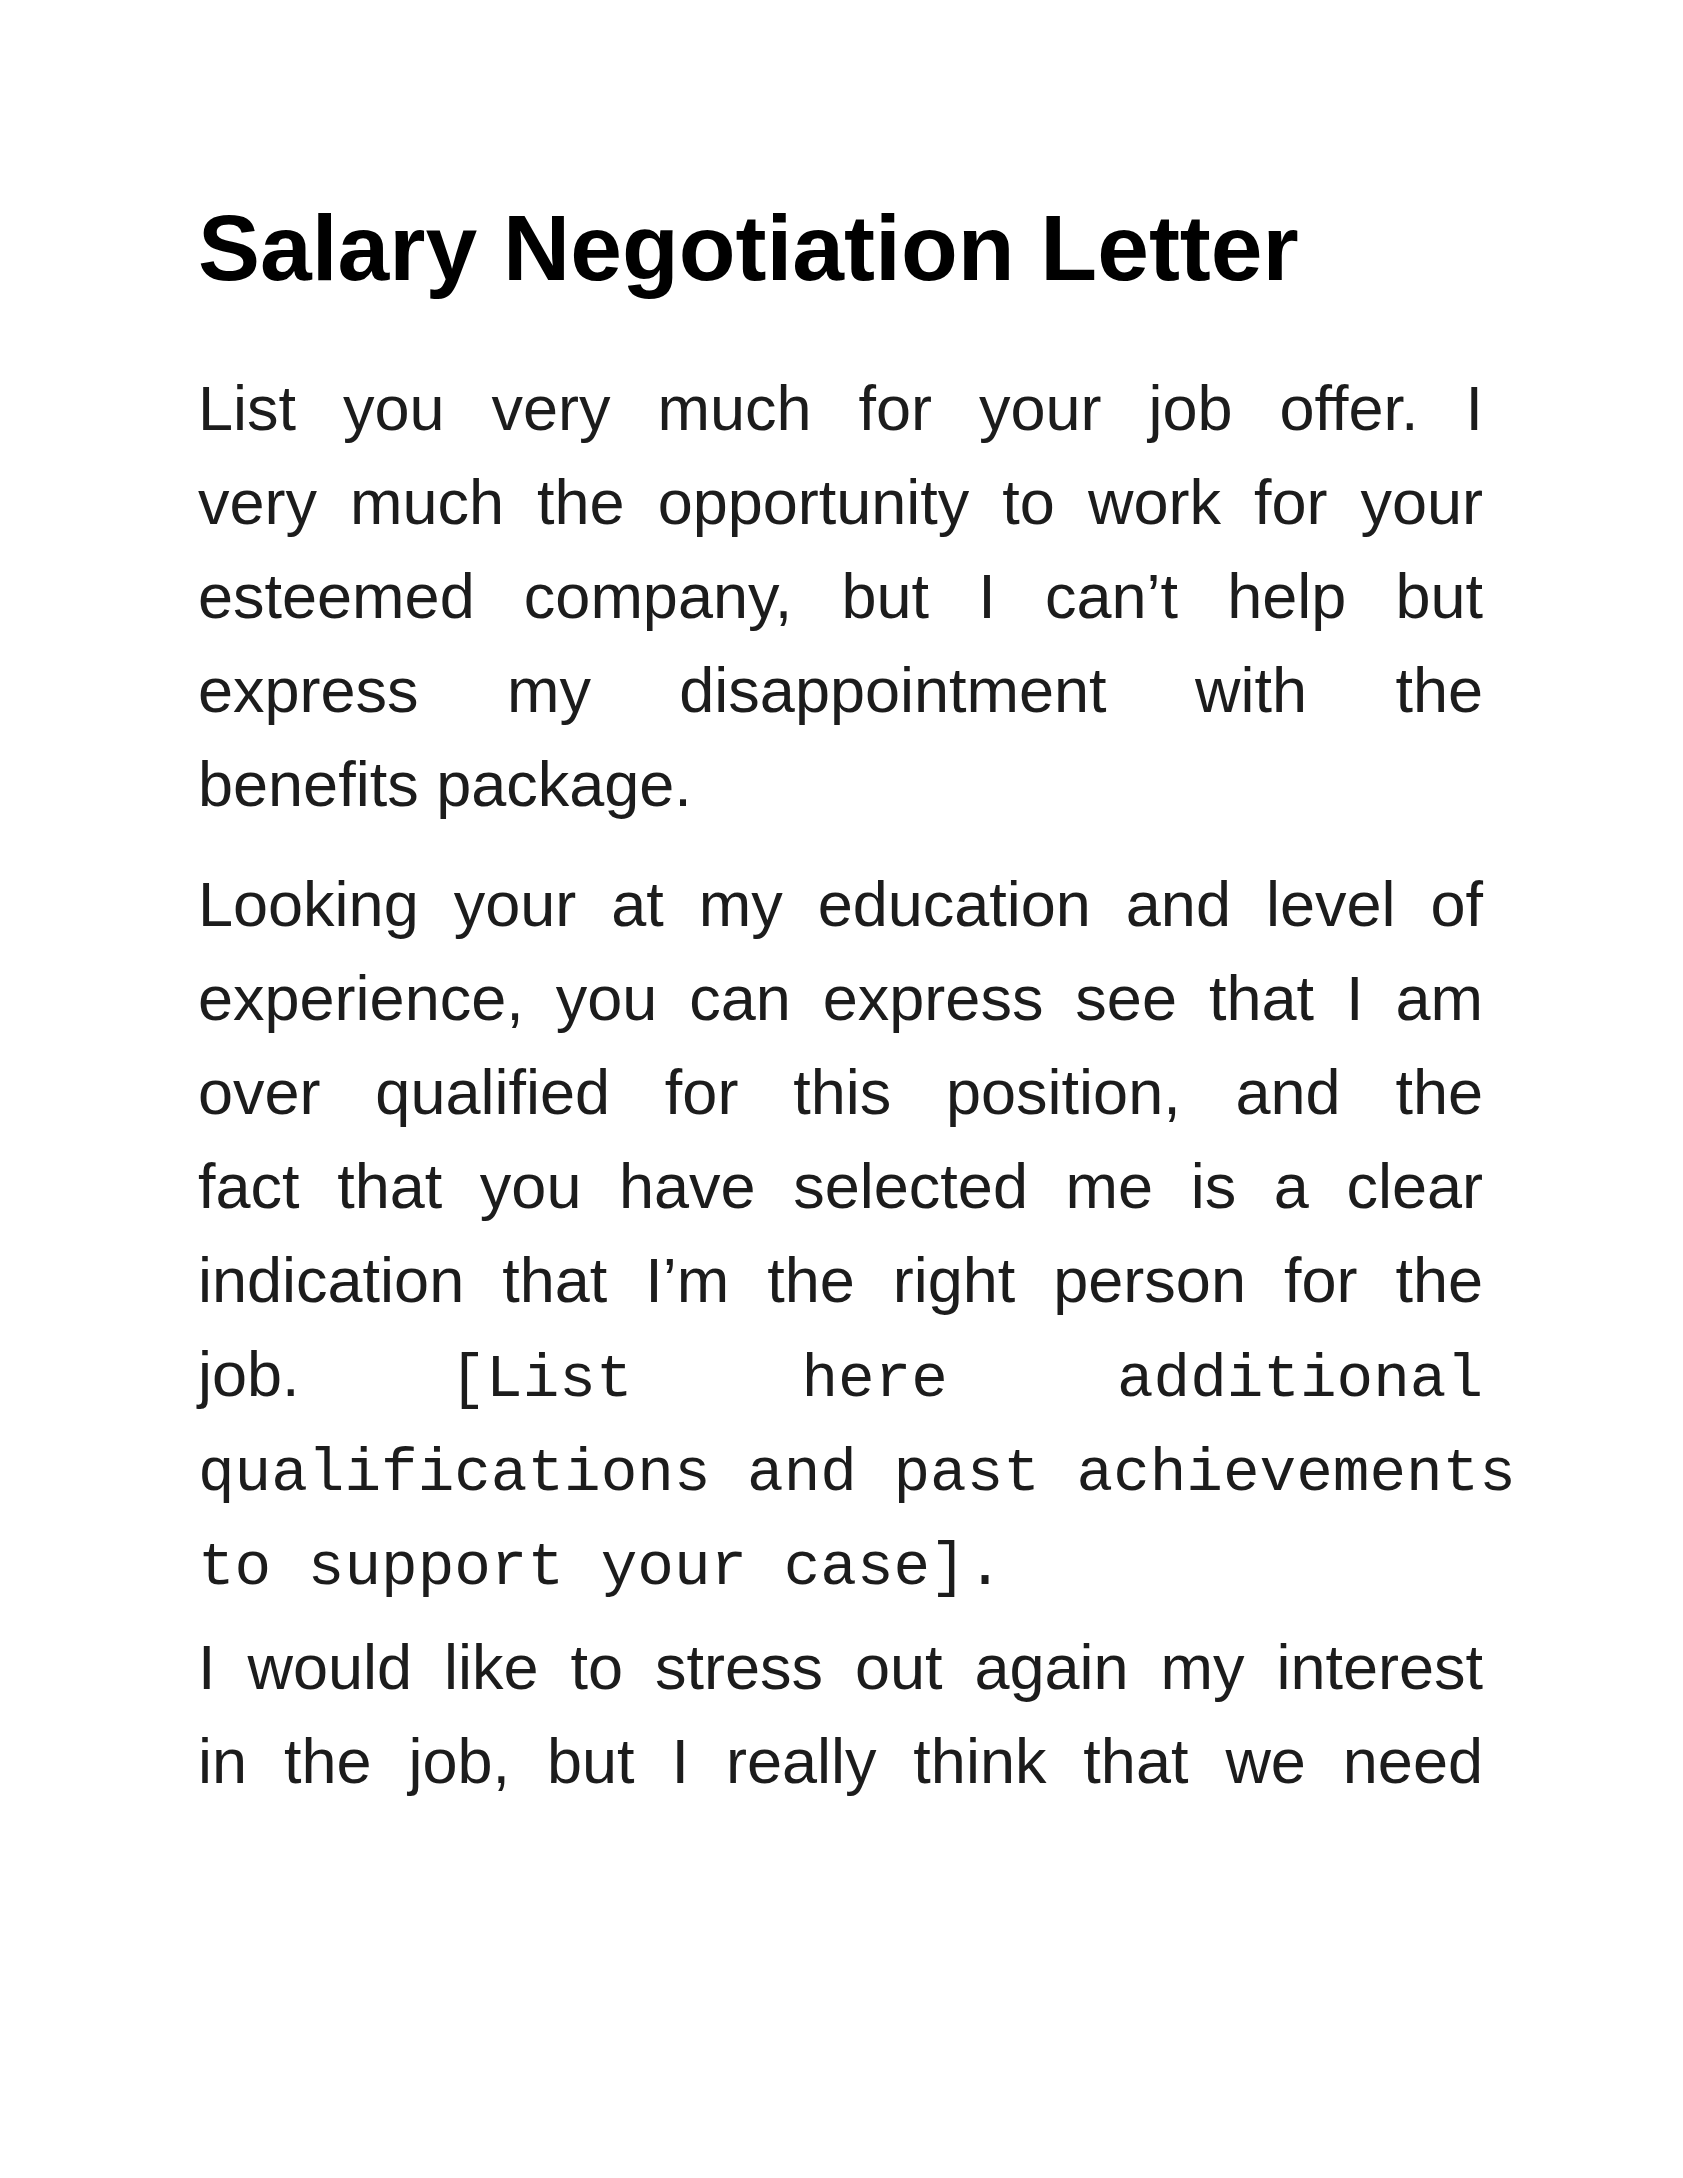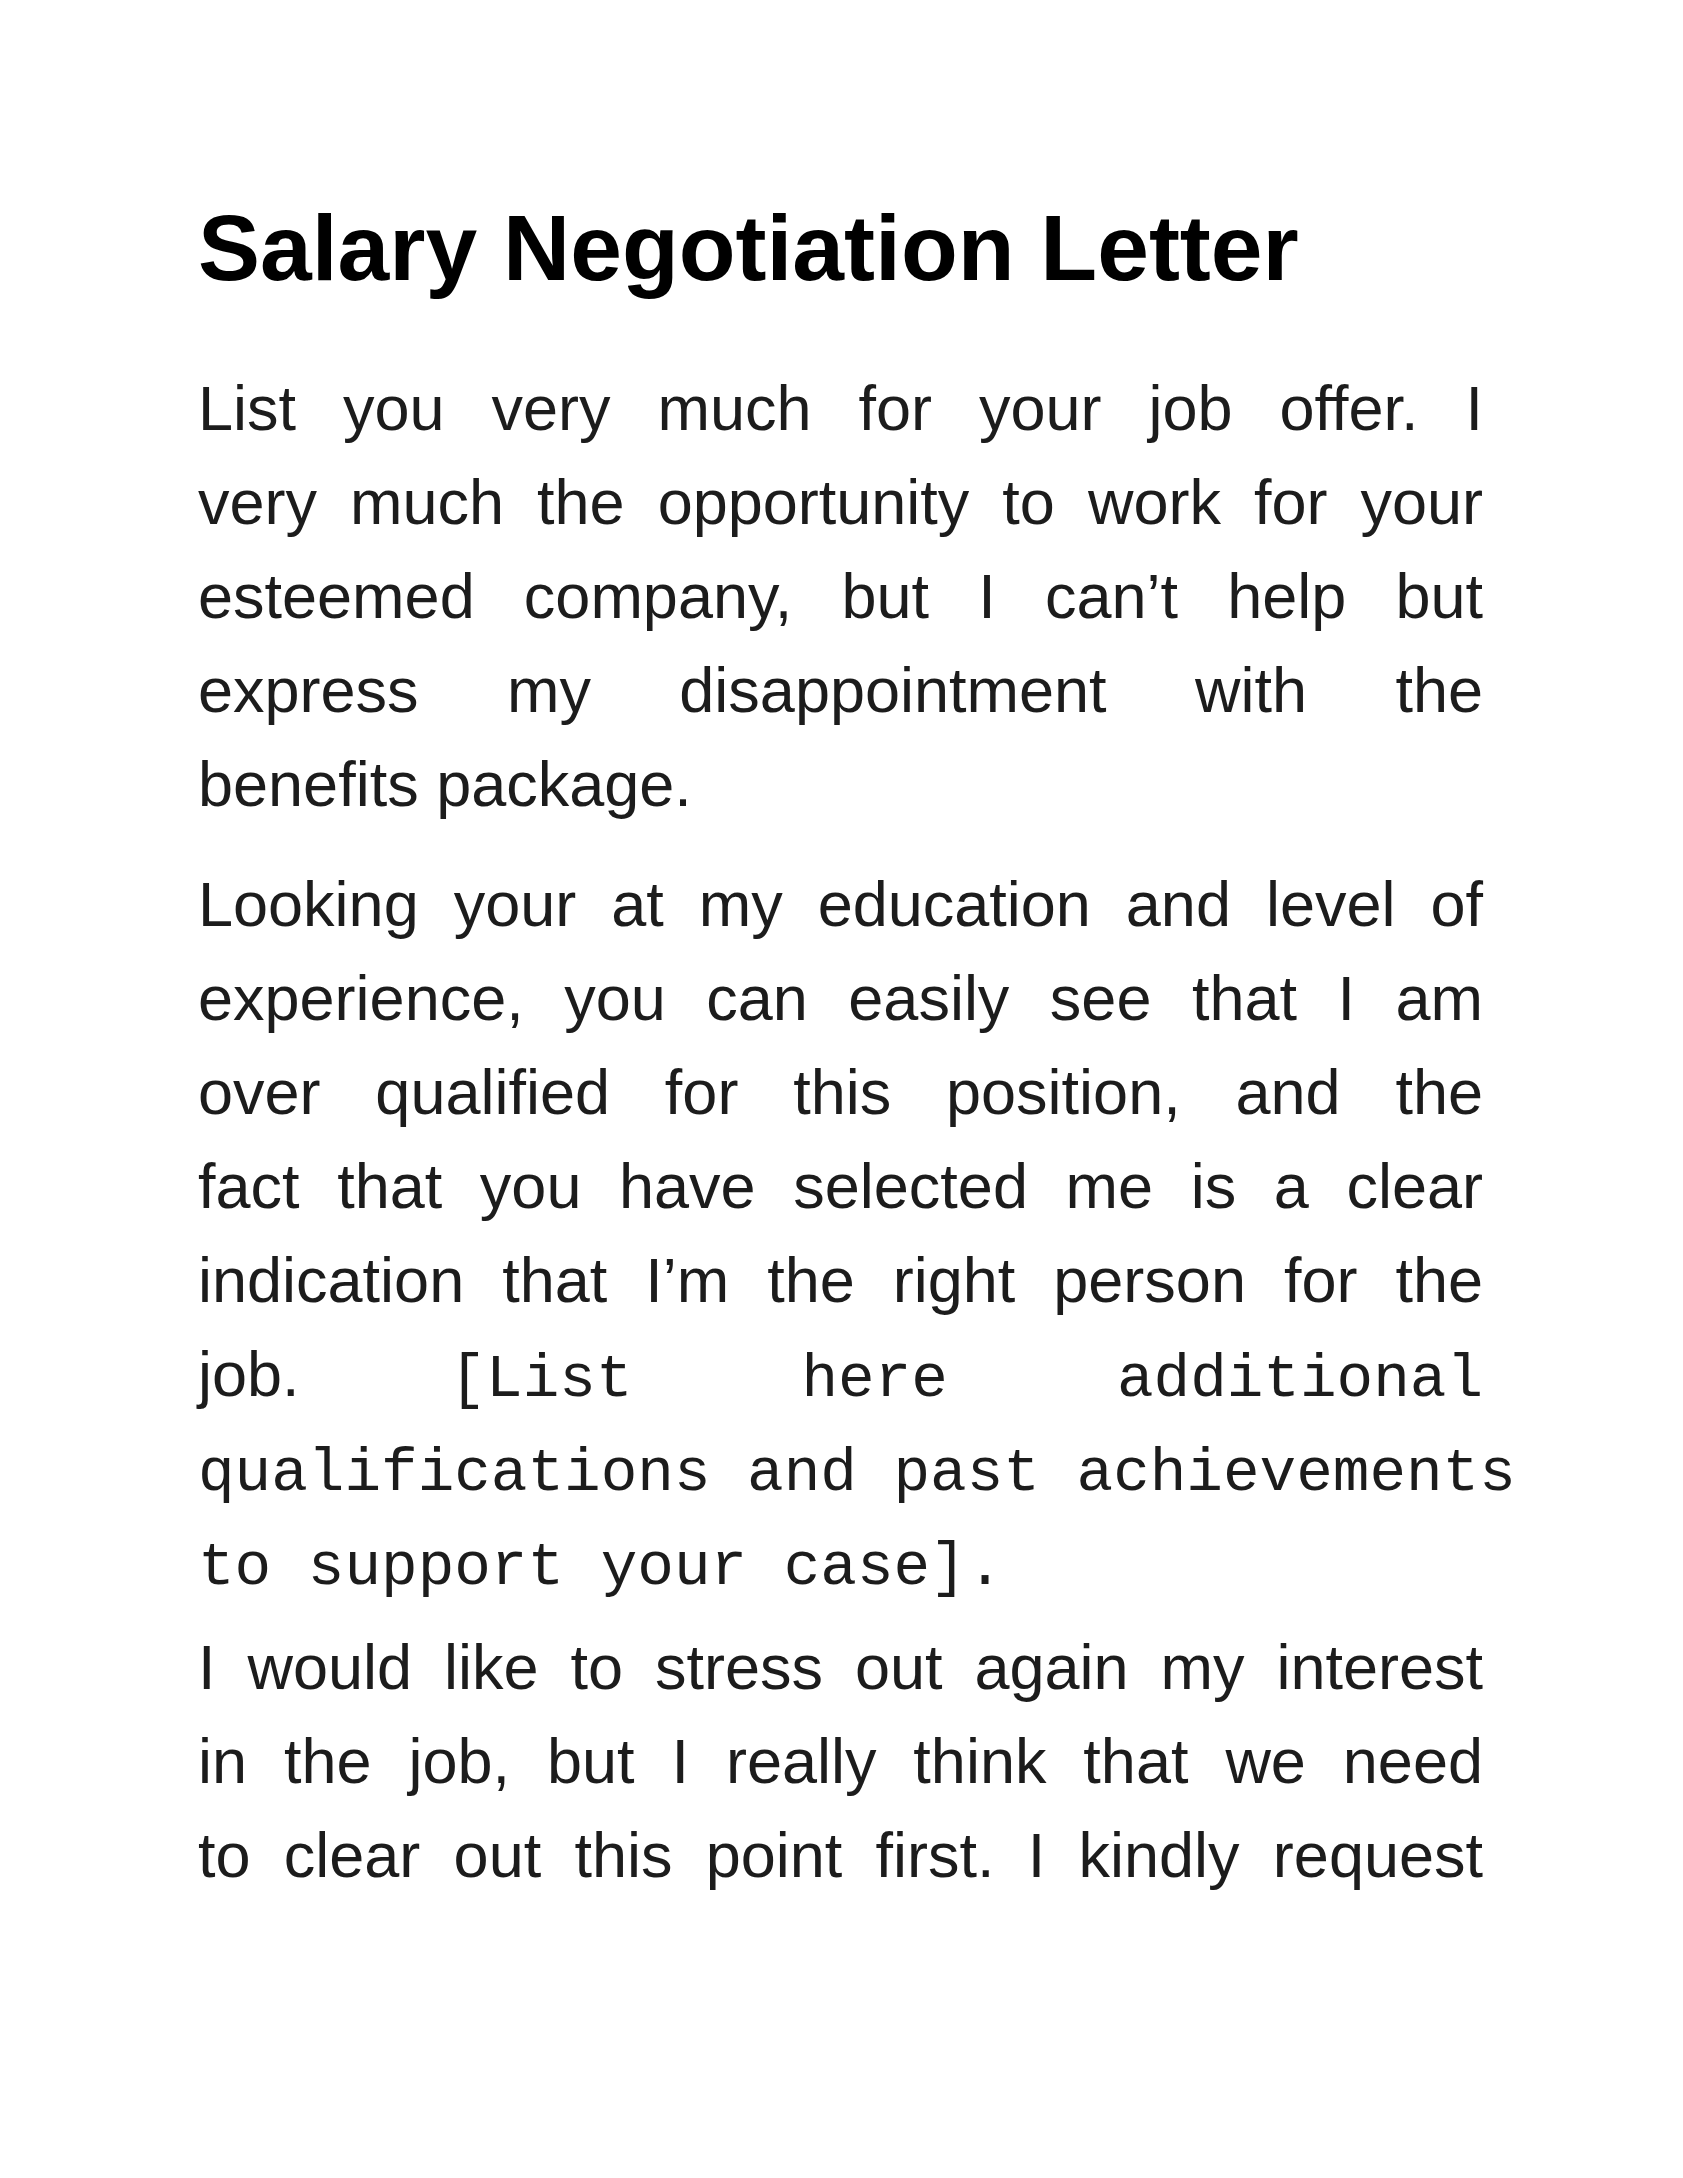--- a/index.html
+++ b/index.html
@@ -72,29 +72,28 @@
   <div class="para" id="p1">
     <span class="line">List you very much for your job offer. I</span>
     <span class="line">very much the opportunity to work for your</span>
     <span class="line">esteemed company, but I can’t help but</span>
     <span class="line">express my disappointment with the</span>
     <span class="line last">benefits package.</span>
   </div>
 
   <div class="para" id="p2">
     <span class="line">Looking your at my education and level of</span>
-    <span class="line">experience, you can easily see that I am</span>
+    <span class="line">experience, you can express see that I am</span>
     <span class="line">over qualified for this position, and the</span>
     <span class="line">fact that you have selected me is a clear</span>
     <span class="line">indication that I’m the right person for the</span>
     <span class="line"><span>job. </span><span class="alt">[List here additional</span></span>
     <span class="line"><span class="alt">qualifications and past achievements</span></span>
     <span class="line last"><span class="alt">to support your case].</span></span>
   </div>
 
   <div class="para" id="p3">
     <span class="line">I would like to stress out again my interest</span>
     <span class="line">in the job, but I really think that we need</span>
-    <span class="line">to clear out this point first. I kindly request</span>
   </div>
 
 </div>
 
 
 </body></html>

